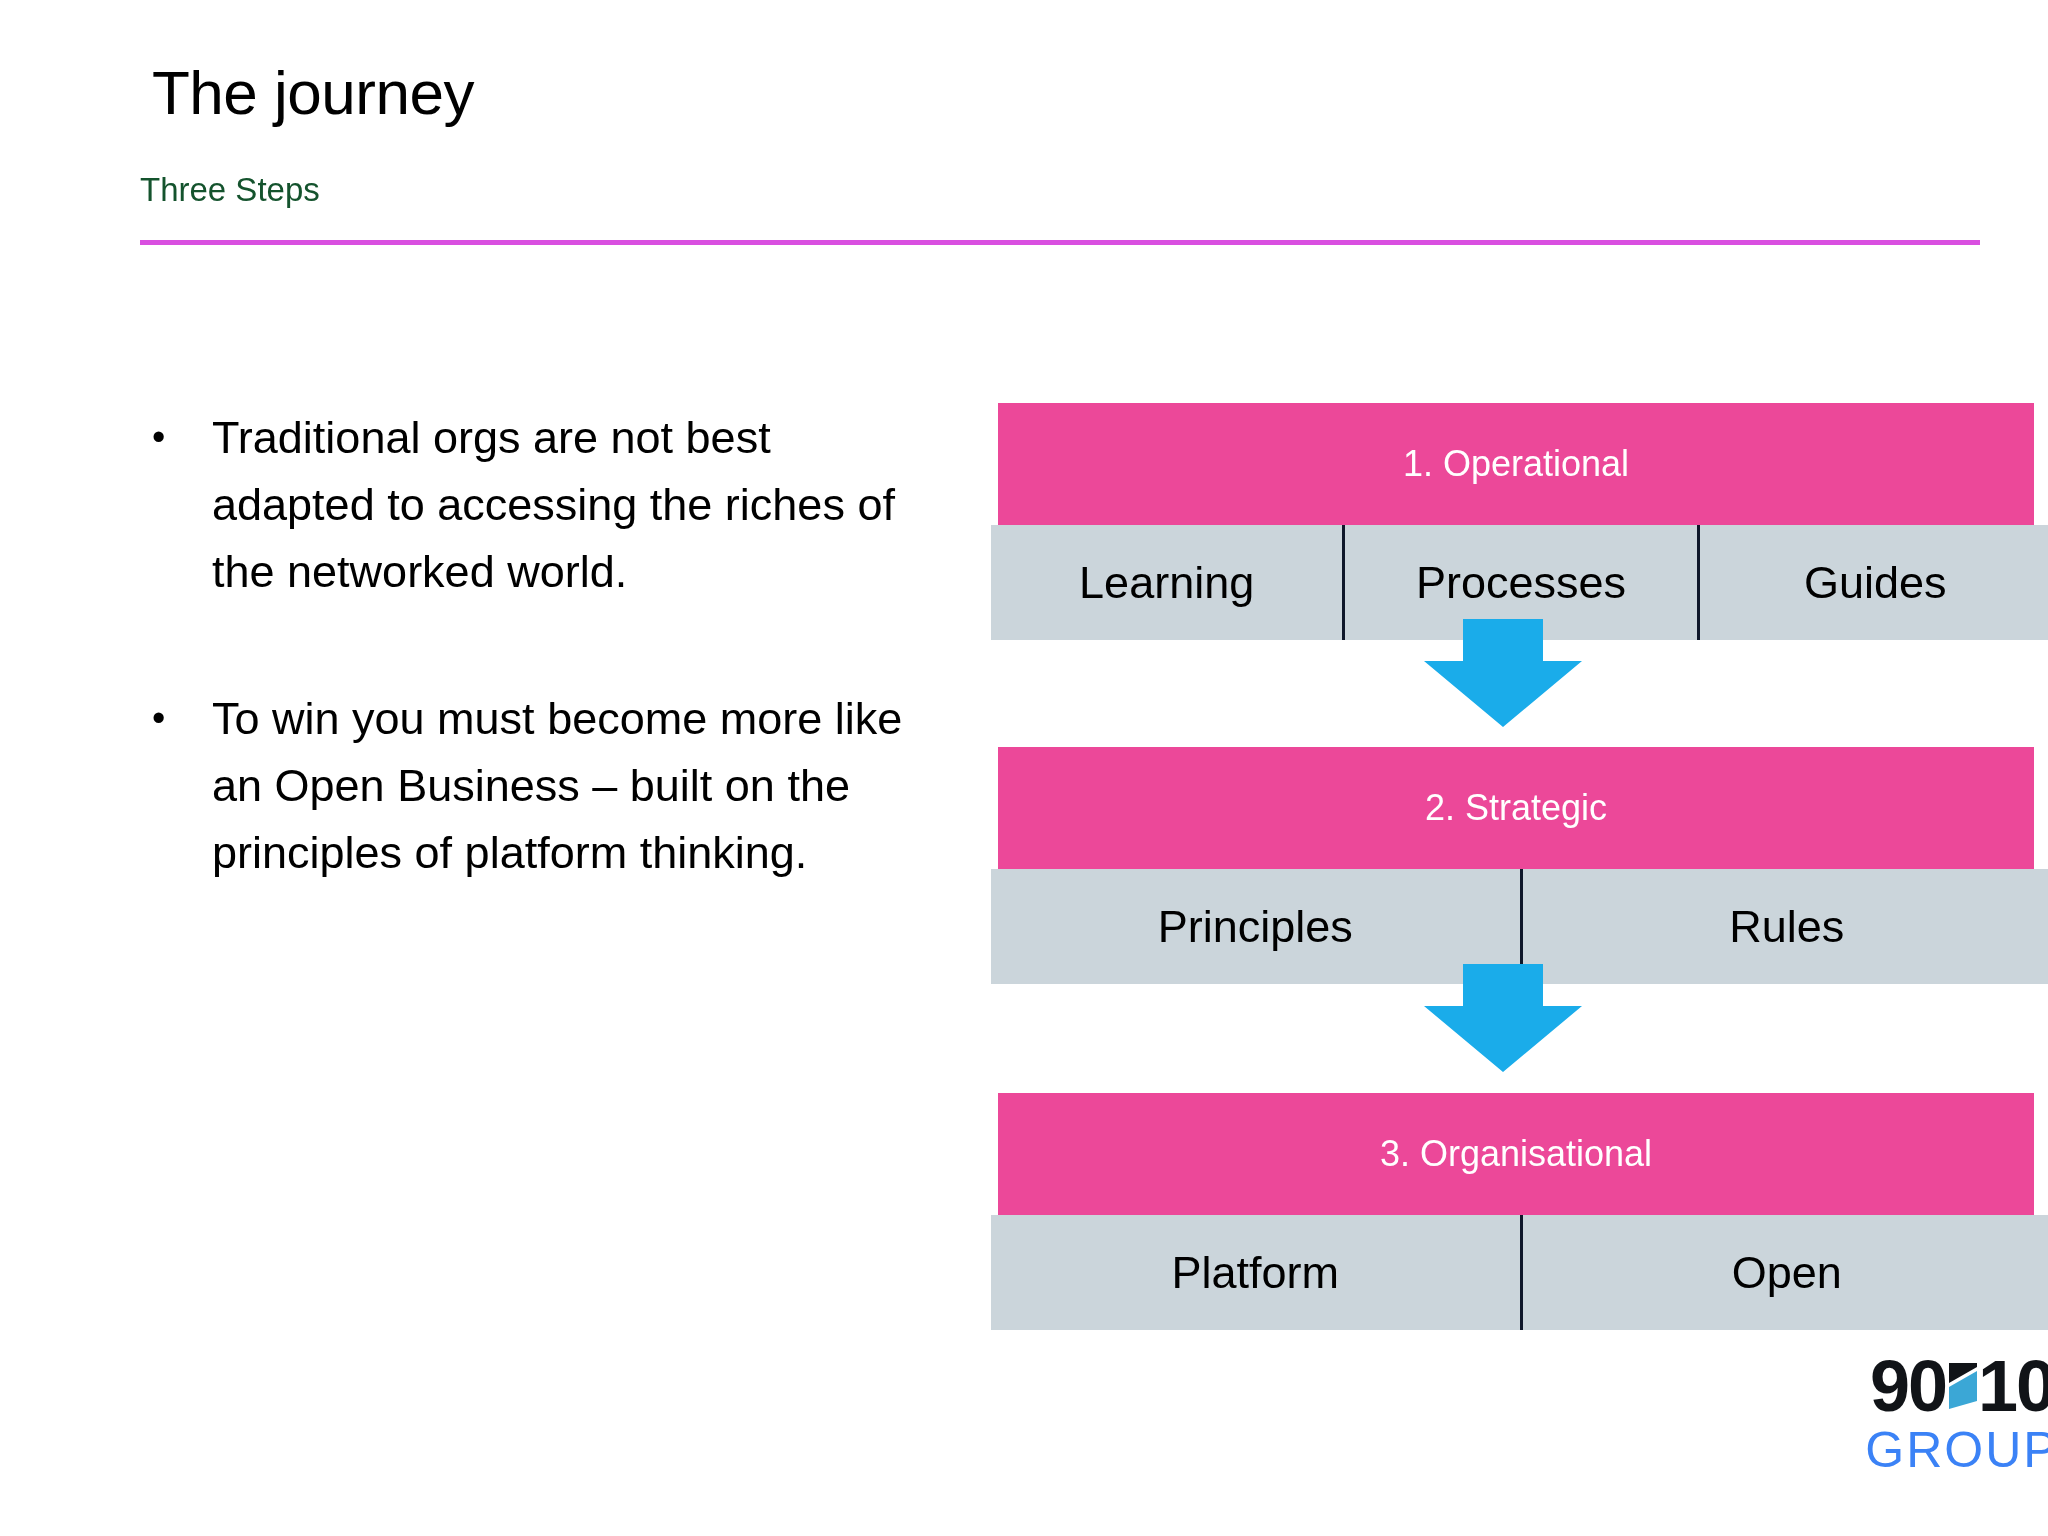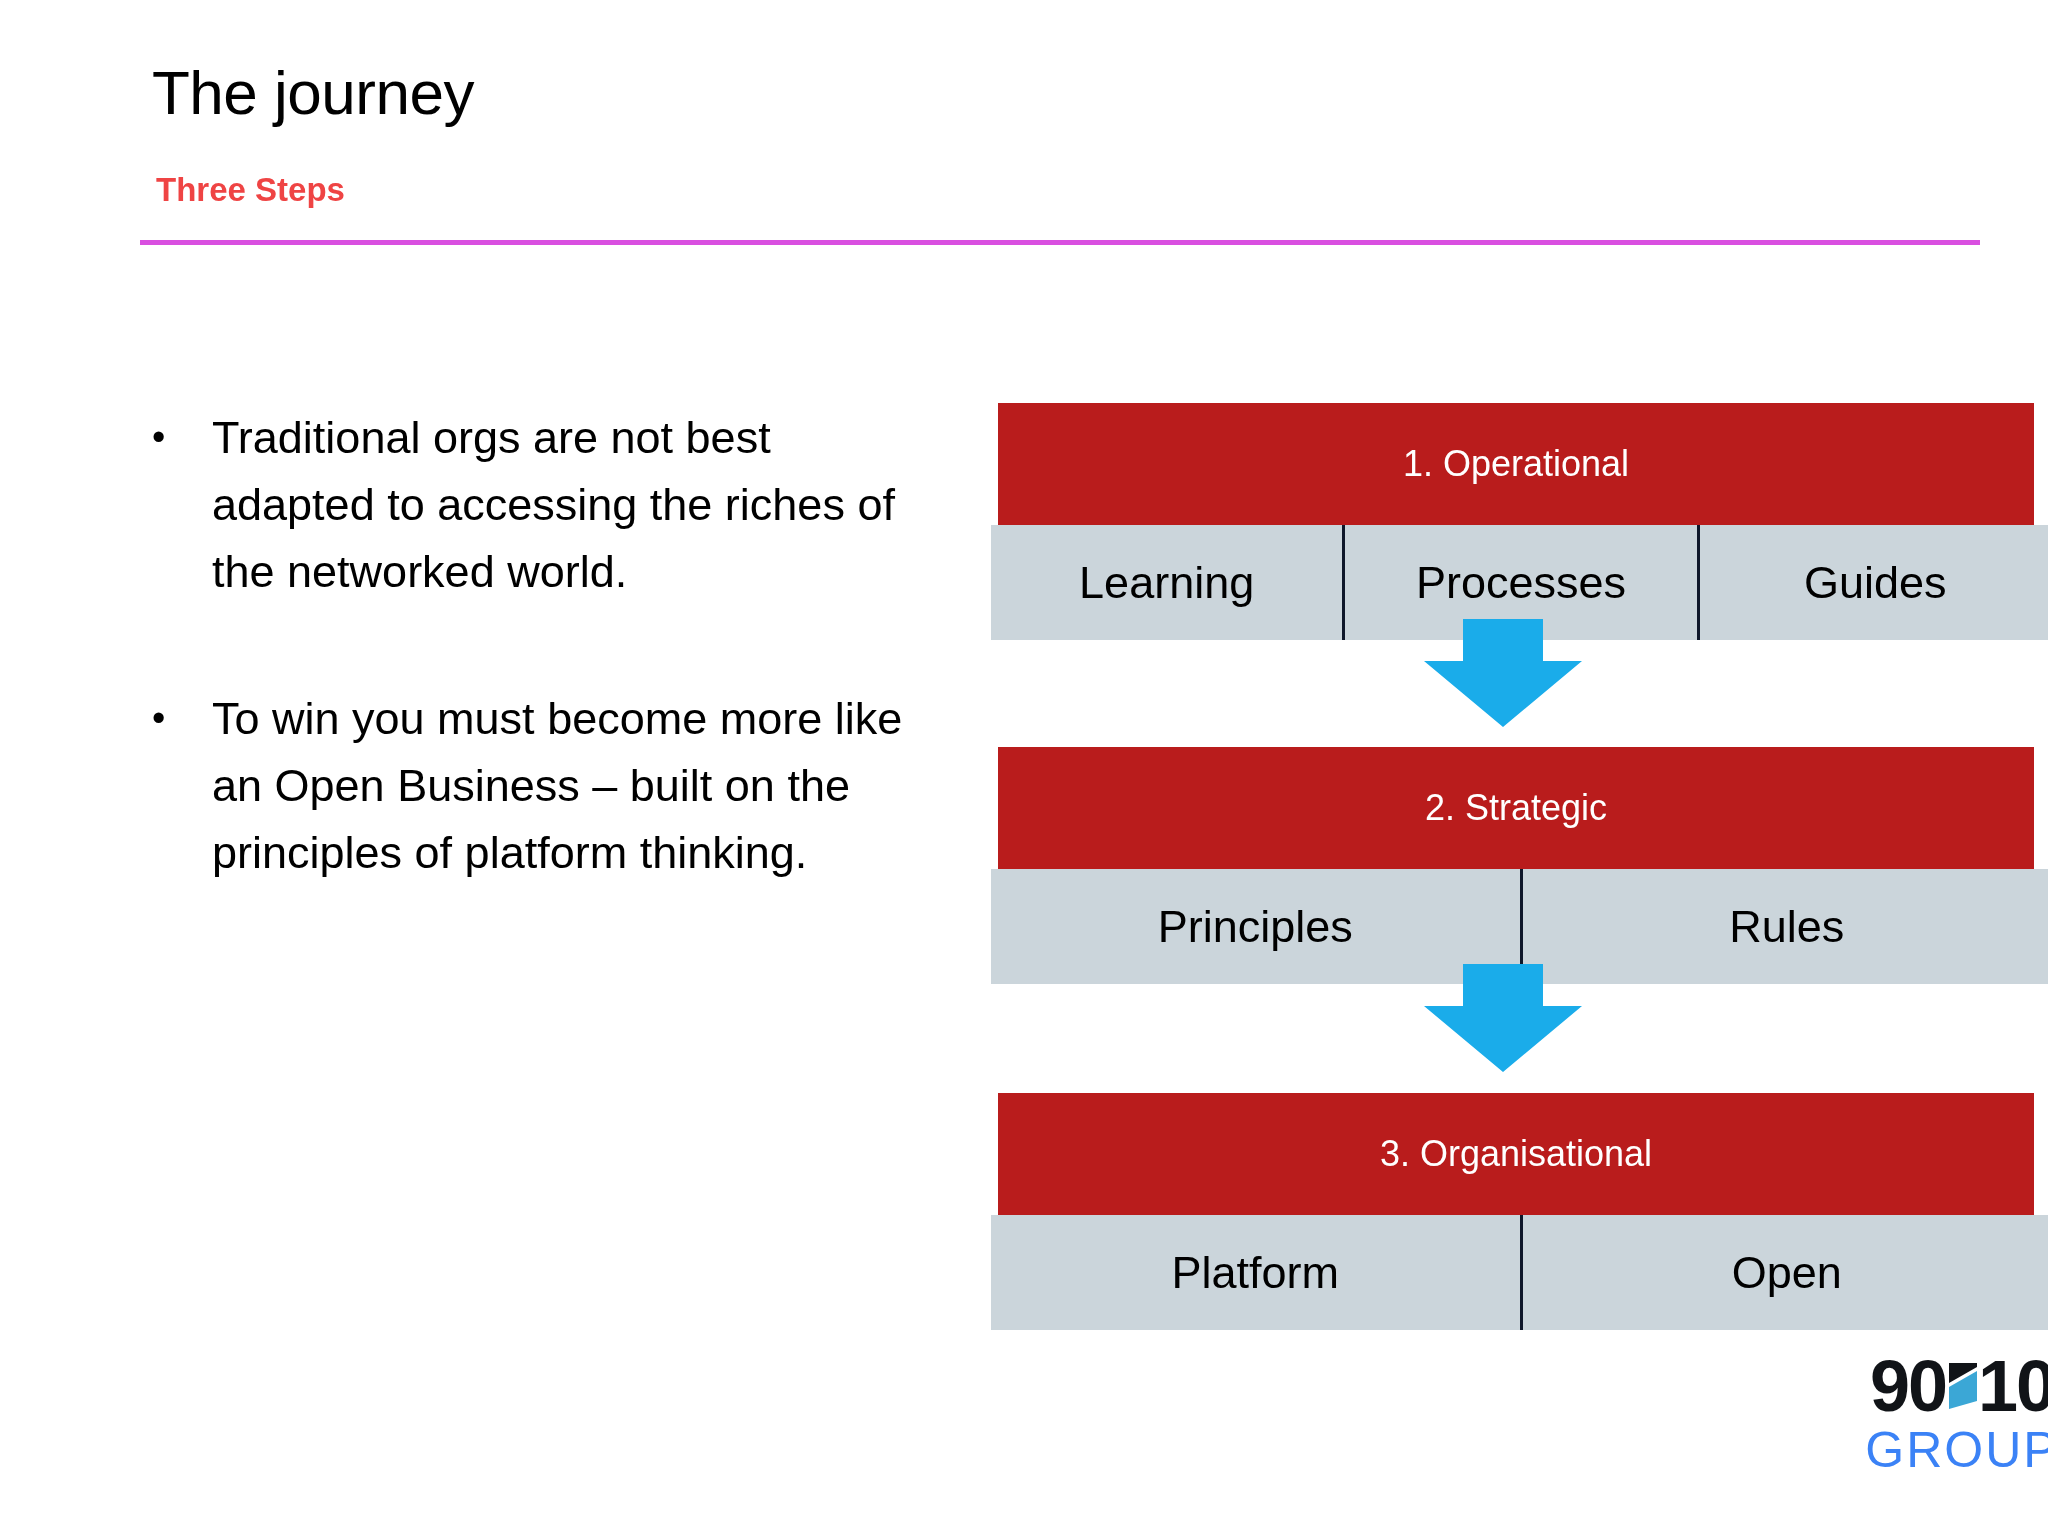--- a/index.html
+++ b/index.html
@@ -27,26 +27,26 @@
     top: 56px;
     font-size: 62px;
     line-height: 74px;
     color: #000000;
     font-weight: 400;
     letter-spacing: -0.5px;
     white-space: nowrap;
   }
   .subtitle {
     position: absolute;
-    left: 120px;
+    left: 104px;
     top: 171px;
     font-size: 33px;
     line-height: 38px;
-    color: #ef4444;
-    font-weight: 700;
+    color: #14532d;
+    font-weight: 400;
     white-space: nowrap;
   }
   .header-rule {
     position: absolute;
     left: 104px;
     top: 240px;
     width: 1840px;
     height: 5px;
     background: #D94FE0;
   }
@@ -96,21 +96,21 @@
   }
   .stage-1 { top: 0px; }
   .stage-2 { top: 344px; }
   .stage-3 { top: 690px; }
 
   .stage-header {
     position: relative;
     margin-left: 7px;
     width: 1036px;
     height: 122px;
-    background: #b91c1c;
+    background: #ec4899;
     color: #ffffff;
     font-size: 36px;
     display: flex;
     align-items: center;
     justify-content: center;
     box-sizing: border-box;
   }
   .stage-items {
     position: relative;
     width: 1060px;

